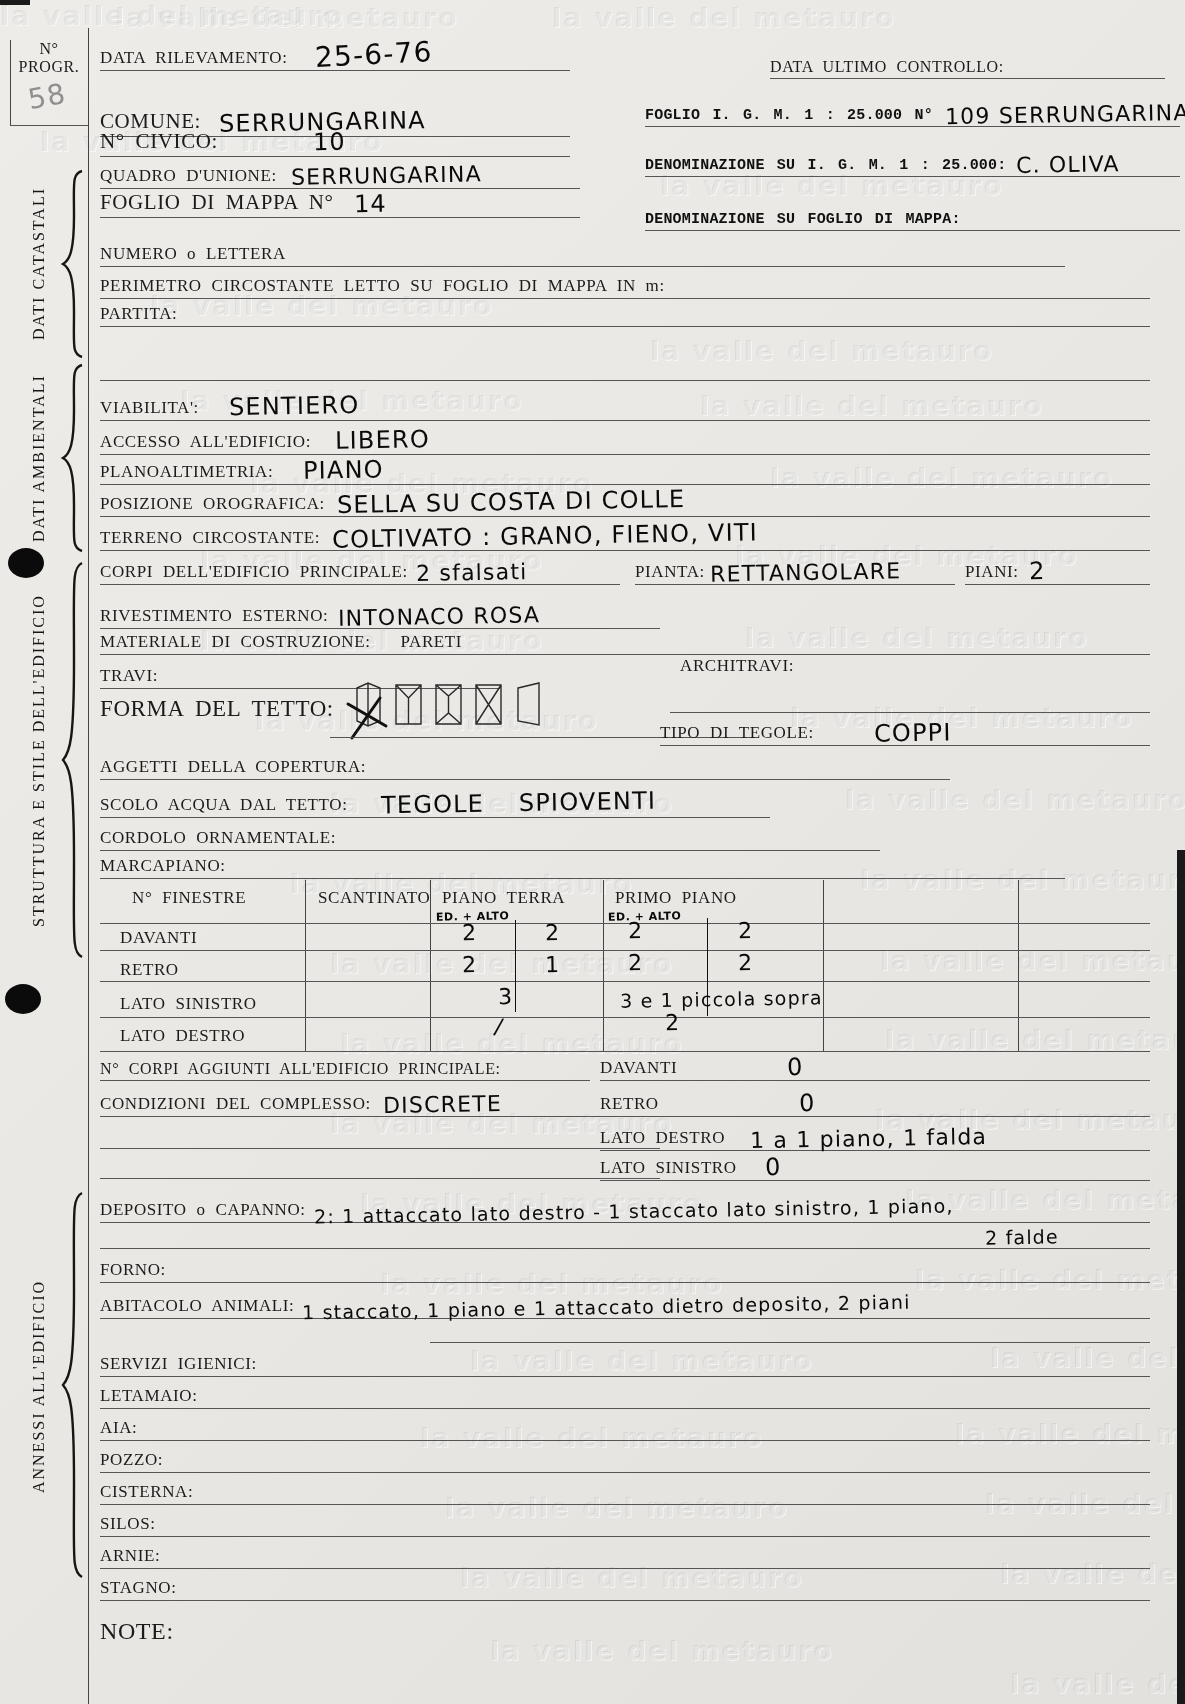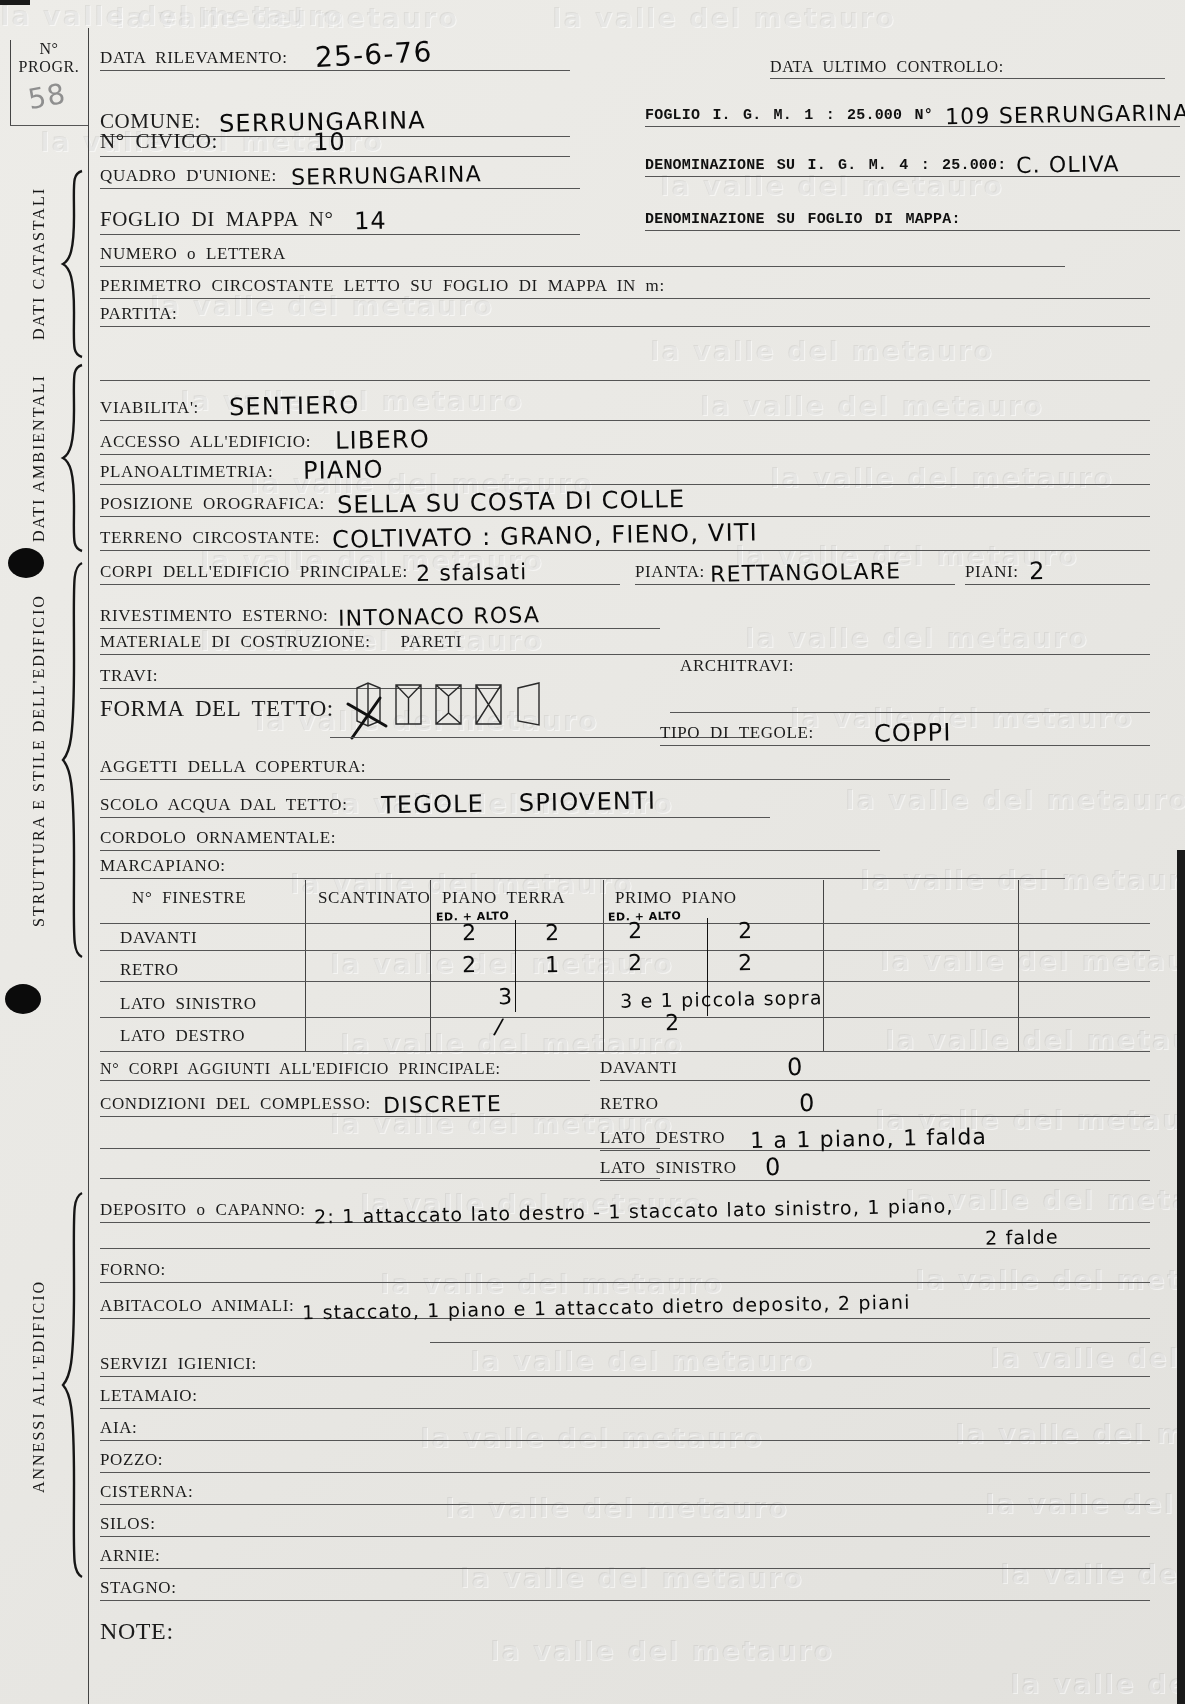--- a/index.html
+++ b/index.html
@@ -127,29 +127,29 @@
   <div class="row" style="left:645px;top:92px;width:535px;height:32px">
     <span class="lbl-bold">FOGLIO I. G. M. 1 : 25.000 N°</span>
     <span class="hw" style="margin-left:12px;margin-bottom:-3px">109 SERRUNGARINA</span>
   </div>
 
   <div class="row" style="left:100px;top:120px;width:470px;height:34px">
     <span class="lbl lbl-big">N° CIVICO:</span>
     <span class="hw hw-md" style="margin-left:95px;margin-bottom:-2px">10</span>
   </div>
   <div class="row" style="left:645px;top:142px;width:535px;height:32px">
-    <span class="lbl-bold">DENOMINAZIONE SU I. G. M. 4 : 25.000:</span>
+    <span class="lbl-bold">DENOMINAZIONE SU I. G. M. 1 : 25.000:</span>
     <span class="hw" style="margin-left:10px;margin-bottom:-3px">C. OLIVA</span>
   </div>
 
   <div class="row" style="left:100px;top:152px;width:480px;height:34px">
     <span class="lbl">QUADRO D'UNIONE:</span>
     <span class="hw" style="margin-left:14px;margin-bottom:-2px">SERRUNGARINA</span>
   </div>
-  <div class="row" style="left:100px;top:192px;width:480px;height:40px">
+  <div class="row" style="left:100px;top:175px;width:480px;height:40px">
     <span class="lbl lbl-big">FOGLIO DI MAPPA N°</span>
     <span class="hw hw-md" style="margin-left:20px;margin-bottom:-3px">14</span>
   </div>
   <div class="row" style="left:645px;top:196px;width:535px;height:32px">
     <span class="lbl-bold">DENOMINAZIONE SU FOGLIO DI MAPPA:</span>
   </div>
 
   <div class="row" style="left:100px;top:238px;width:965px;height:26px">
     <span class="lbl">NUMERO o LETTERA</span>
   </div>

